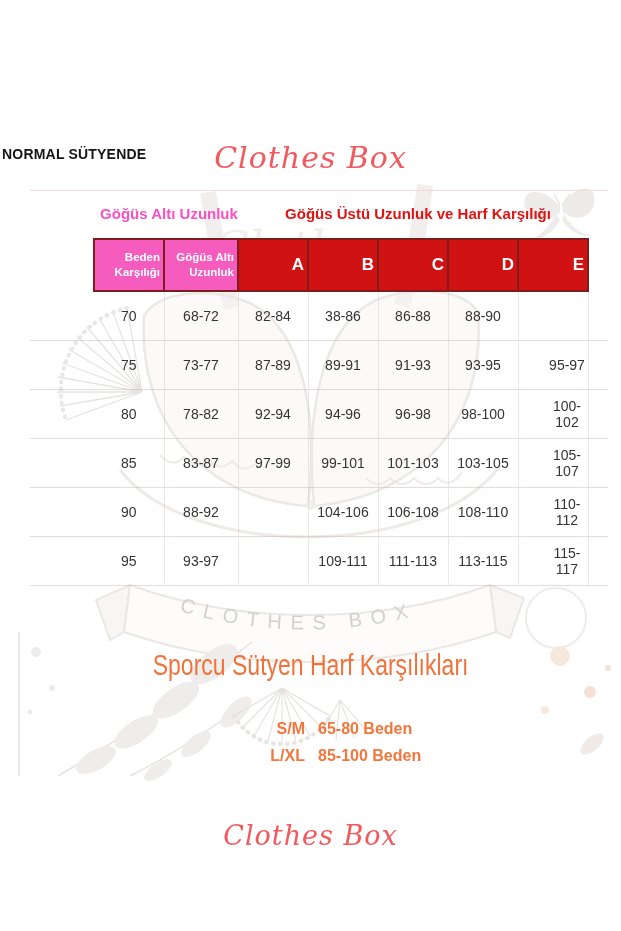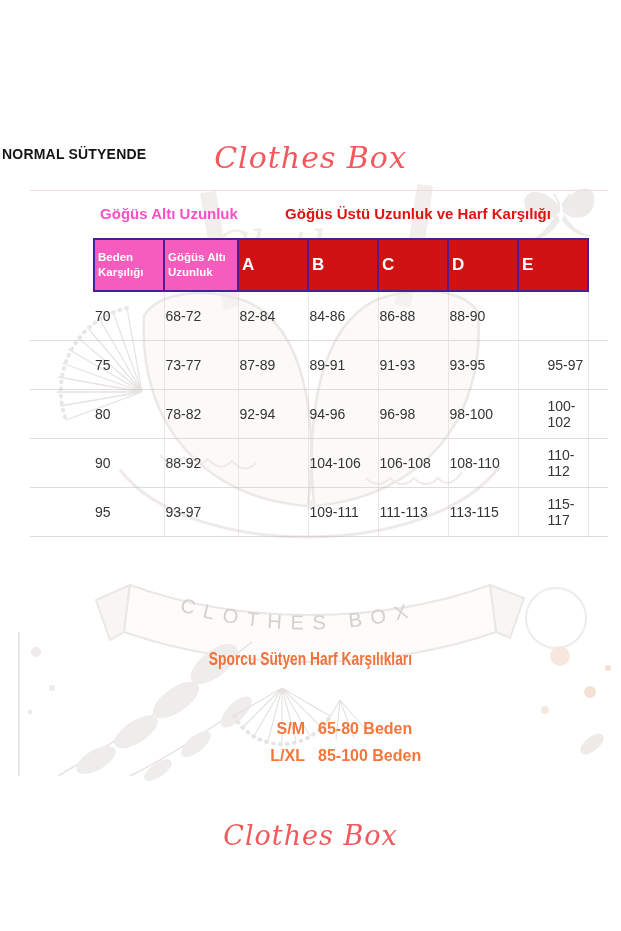--- a/index.html
+++ b/index.html
@@ -30,37 +30,37 @@
   .gt-left  { left:62px;  width:154px; text-align:center; color:#fb4fc4; }
   .gt-right { left:208px; width:360px; text-align:center; color:#e31212; }
 
   table.grid { border-collapse:collapse; table-layout:fixed; width:578px; }
   col.c-sp  { width:64px; }
   col.c-1   { width:70px; }
   col.c-2   { width:74px; }
   col.c-l   { width:70px; }
   col.c-sp2 { width:20px; }
   th.h {
-    height:50px; color:#fff; font-weight:bold; text-align:left;
-    vertical-align:middle; border:2px solid #4c1d95; padding:0 3px;
+    height:50px; color:#fff; font-weight:bold; text-align:right;
+    vertical-align:middle; border:2px solid #7f1d1d; padding:0 3px;
   }
   th.pink { background:#f55cbe; font-size:11.5px; line-height:1.3; }
   th.red  { background:#d01212; font-size:17px; }
   tbody td {
-    height:46px; vertical-align:middle;
+    height:46px; text-align:center; vertical-align:middle;
     font-size:14px; color:#343434;
     border-bottom:1px solid rgba(190,172,172,.42);
     background:transparent;
   }
   tbody td:nth-child(n+3):nth-child(-n+8) { border-left:1px solid rgba(190,172,172,.28); }
   tbody td:nth-child(8) { border-right:1px solid rgba(190,172,172,.28);padding-left:29px; }
 
   .sport-title {
     position:absolute; left:0; width:621px; top:650px; z-index:2;
-    text-align:center; color:#f2713a; font-weight:bold; font-size:15px;
+    text-align:center; color:#f2713a; font-weight:normal; font-size:25px;
   }
   .sport-title span { display:inline-block; transform:scale(.92,1.18); }
   .sport-list { position:absolute; left:0; top:702px; width:621px; z-index:2; }
   .sport-row {
     display:flex; align-items:baseline; height:21px; margin-bottom:6px;
     font-weight:bold; color:#f4763b; font-size:16px;
   }
   .sport-label { width:305px; text-align:right; }
   .sport-value { margin-left:13px;margin-top:18px; }
 </style>
@@ -174,21 +174,21 @@
           <th class="h red">E</th>
           <th></th>
         </tr>
       </thead>
       <tbody>
         <tr>
           <td></td>
           <td>70</td>
           <td>68-72</td>
           <td>82-84</td>
-          <td>84-86</td>
+          <td>38-86</td>
           <td>86-88</td>
           <td>88-90</td>
           <td></td>
           <td></td>
         </tr>
         <tr>
           <td></td>
           <td>75</td>
           <td>73-77</td>
           <td>87-89</td>
@@ -200,20 +200,31 @@
         </tr>
         <tr>
           <td></td>
           <td>80</td>
           <td>78-82</td>
           <td>92-94</td>
           <td>94-96</td>
           <td>96-98</td>
           <td>98-100</td>
           <td>100-102</td>
+          <td></td>
+        </tr>
+        <tr>
+          <td></td>
+          <td>85</td>
+          <td>83-87</td>
+          <td>97-99</td>
+          <td>99-101</td>
+          <td>101-103</td>
+          <td>103-105</td>
+          <td>105-107</td>
           <td></td>
         </tr>
         <tr>
           <td></td>
           <td>90</td>
           <td>88-92</td>
           <td></td>
           <td>104-106</td>
           <td>106-108</td>
           <td>108-110</td>

